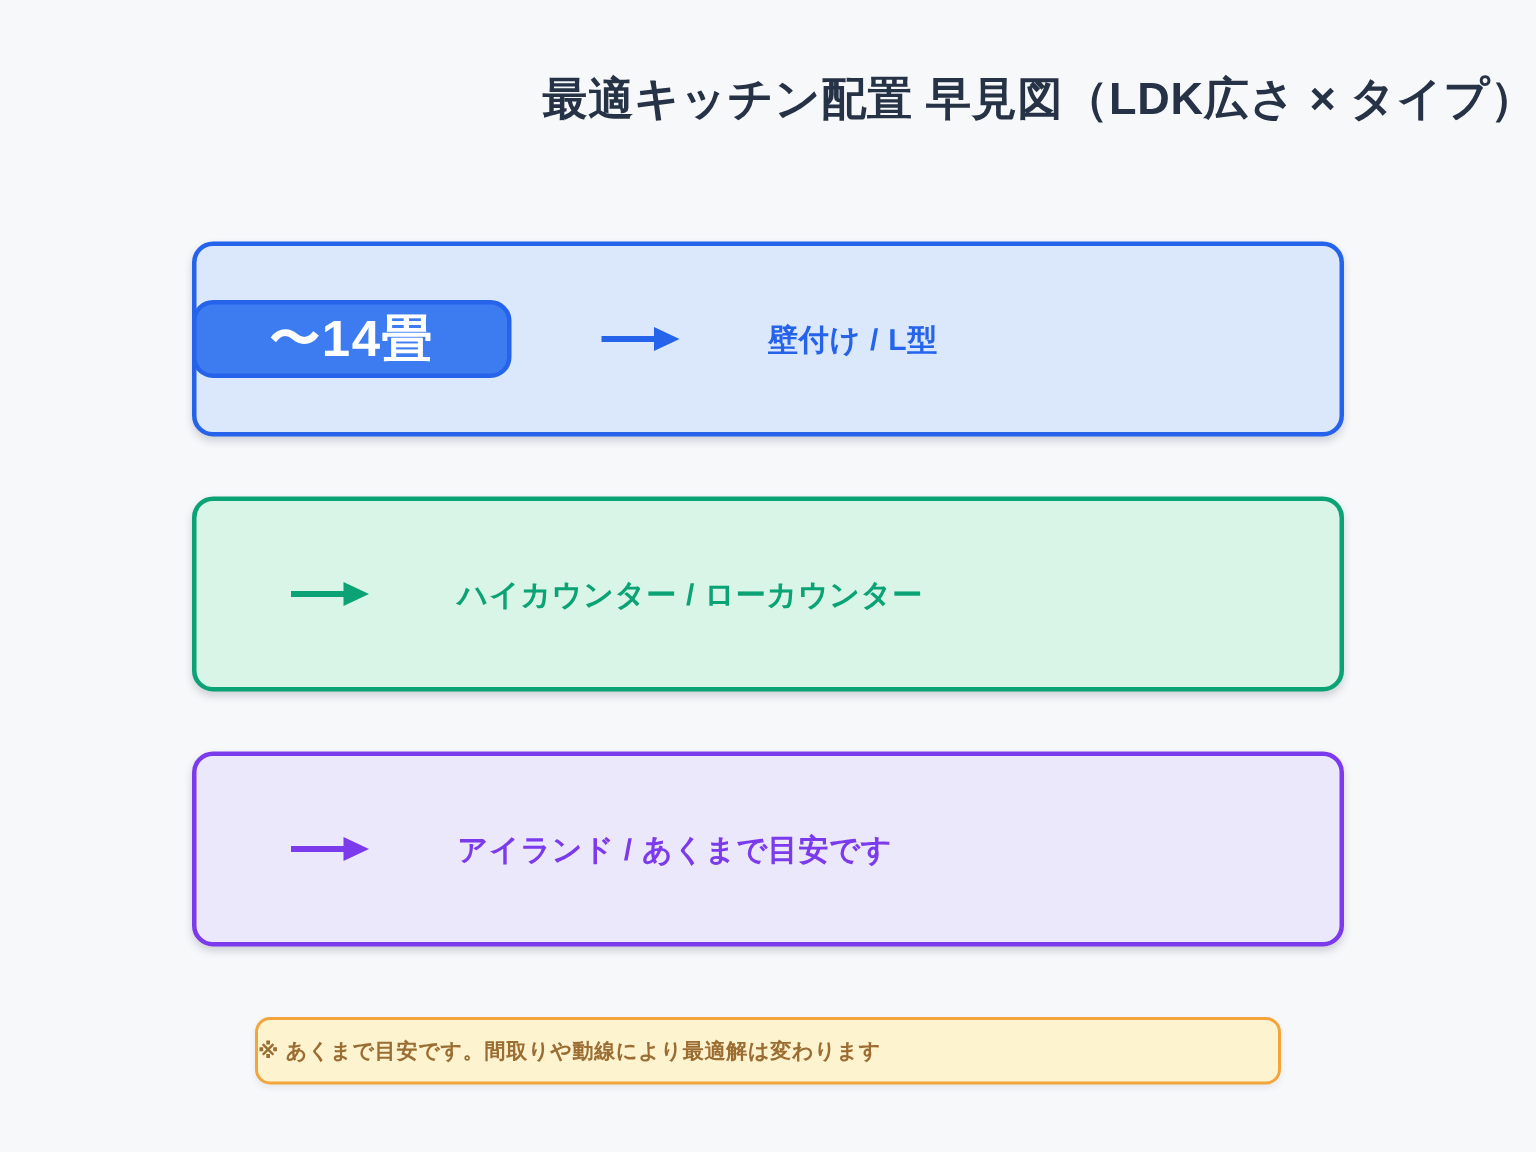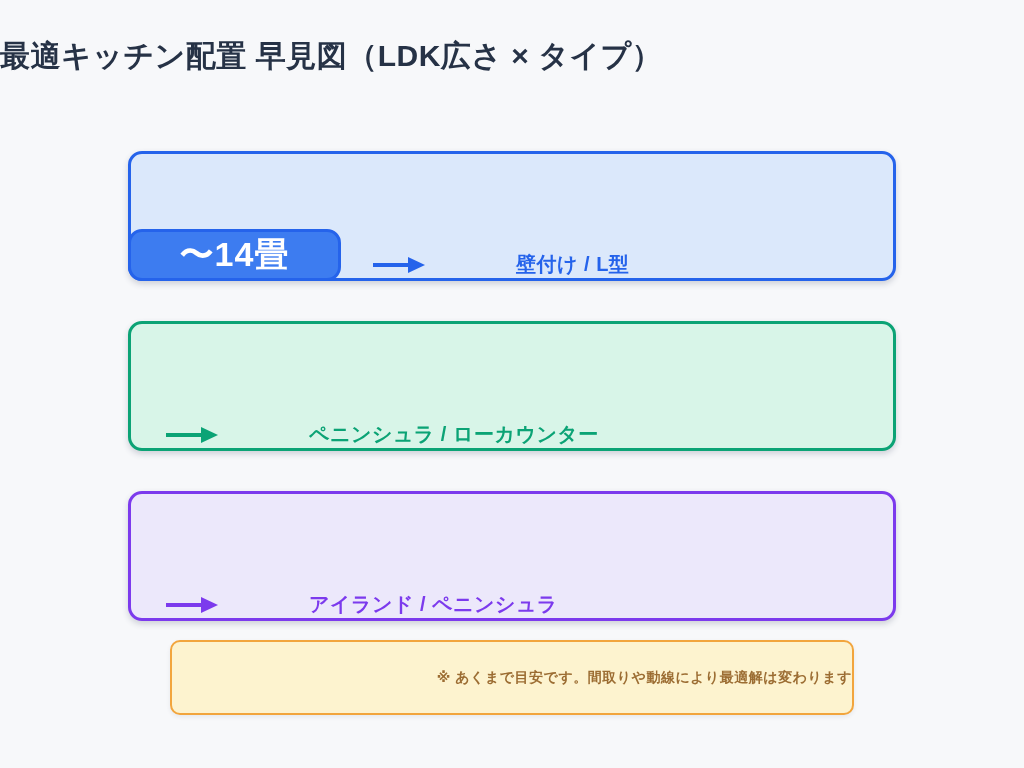--- a/index.html
+++ b/index.html
@@ -3,39 +3,39 @@
 <meta charset="utf-8">
 <style>
   * { box-sizing: border-box; margin: 0; padding: 0; }
   html, body { width: 1024px; height: 768px; }
   body {
     background: var(--page-bg, #f7f8fa);
     font-family: "Liberation Sans", "DejaVu Sans", sans-serif;
     overflow: hidden;
   }
   .page-title {
-    padding-top: 36px;
-    text-align: left;
+    padding-top: 46px;
+    text-align: right;
     font-size: 30px;
     font-weight: bold;
     color: var(--title-color, #263246);
     letter-spacing: 0.5px;
   }
   .rows {
     width: 768px;
     margin: 74px auto 0;
   }
   .row {
     position: relative;
     height: 130px;
     border: 3px solid var(--accent);
     background: var(--fill);
     border-radius: 14px;
     display: flex;
-    align-items: flex-end;
+    align-items: center;
     box-shadow: 0 3px 6px rgba(40, 50, 80, 0.20);
   }
   .row + .row { margin-top: 40px; }
   .row-badge {
     flex: none;
     width: 213px;
     margin: -3px;
     border: 3px solid var(--accent);
     border-radius: 14px;
     background: var(--badge);
@@ -44,40 +44,40 @@
     align-items: center;
     justify-content: center;
     font-size: 34px;
     font-weight: bold;
     letter-spacing: 1px;
   }
   .row-content {
     flex: 1;
     display: flex;
     align-items: center;
-    padding-left: 34px;
-    gap: 90px;
+    padding-left: 62px;
+    gap: 58px;
     color: var(--accent);
   }
   .arrow-icon { flex: none; display: block; }
   .row-type {
     font-size: 20px;
     font-weight: bold;
     letter-spacing: 0.5px;
   }
   .note {
     width: 684px;
-    height: 75px;
-    margin: 19px auto 0;
+    height: 45px;
+    margin: 47px auto 0;
     border: 2px solid var(--note-border);
     background: var(--note-fill);
     border-radius: 10px;
     display: flex;
     align-items: center;
-    justify-content: flex-end;
+    justify-content: flex-start;
     box-shadow: 0 2px 4px rgba(40, 50, 80, 0.08);
   }
   .note-text {
     font-size: 14px;
     font-weight: bold;
     color: var(--note-text);
     letter-spacing: 0.5px;
   }
 </style>
 </head>
@@ -97,31 +97,31 @@
       <span class="row-type">壁付け / L型</span>
     </div>
   </div>
 
   <div class="row" style="--accent: #0ba375; --badge: #12b583; --fill: #d8f5e8;">
     <div class="row-content">
       <svg class="arrow-icon" width="54" height="20" viewBox="0 0 54 20">
         <line x1="1" y1="10" x2="38" y2="10" stroke="currentColor" stroke-width="4"></line>
         <polygon points="36,2 53,10 36,18" fill="currentColor"></polygon>
       </svg>
-      <span class="row-type">ペニンシュラ / ローカウンター</span>
+      <span class="row-type">ハイカウンター / ローカウンター</span>
     </div>
   </div>
 
   <div class="row" style="--accent: #7c3aed; --badge: #8b5cf6; --fill: #ece8fb;">
     <div class="row-content">
       <svg class="arrow-icon" width="54" height="20" viewBox="0 0 54 20">
         <line x1="1" y1="10" x2="38" y2="10" stroke="currentColor" stroke-width="4"></line>
         <polygon points="36,2 53,10 36,18" fill="currentColor"></polygon>
       </svg>
-      <span class="row-type">アイランド / ペニンシュラ</span>
+      <span class="row-type">アイランド / あくまで目安です</span>
     </div>
   </div>
 
 </div>
 
 <div class="note" style="--note-border: #f2a53d; --note-fill: #fdf3cf; --note-text: #9c6d33;">
   <span class="note-text">※ あくまで目安です。間取りや動線により最適解は変わります</span>
 </div>
 
 </body></html>

